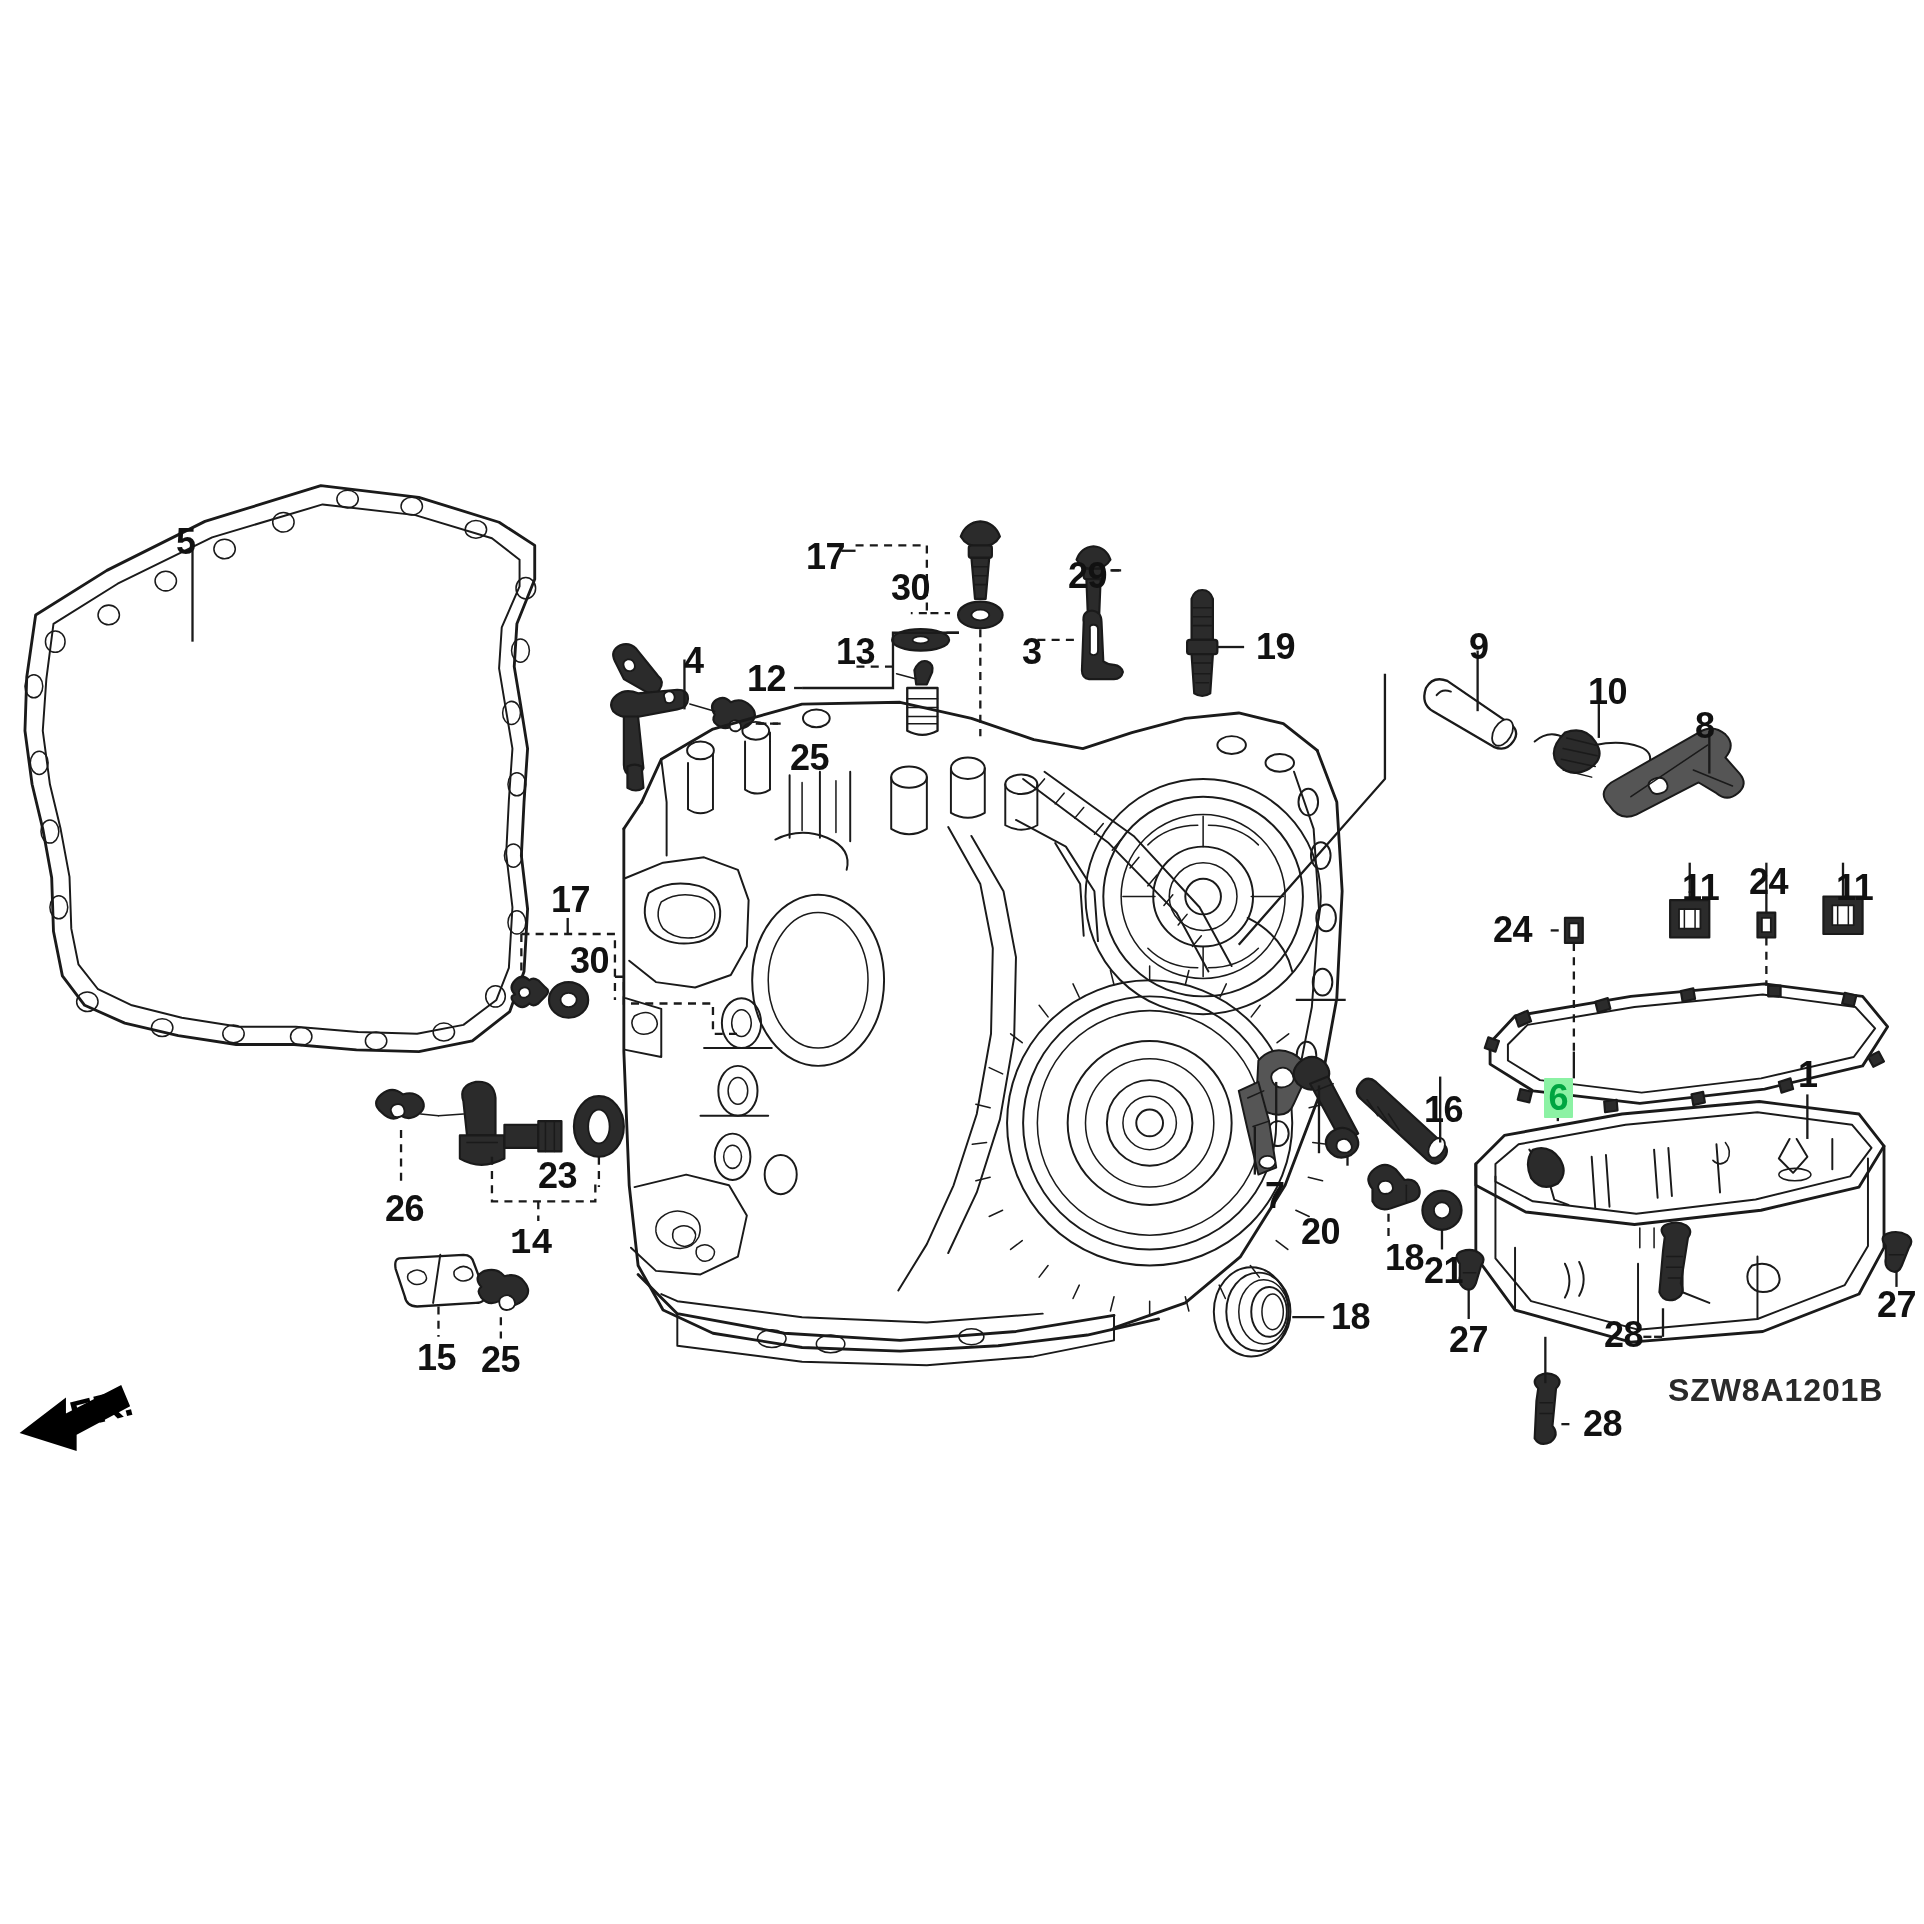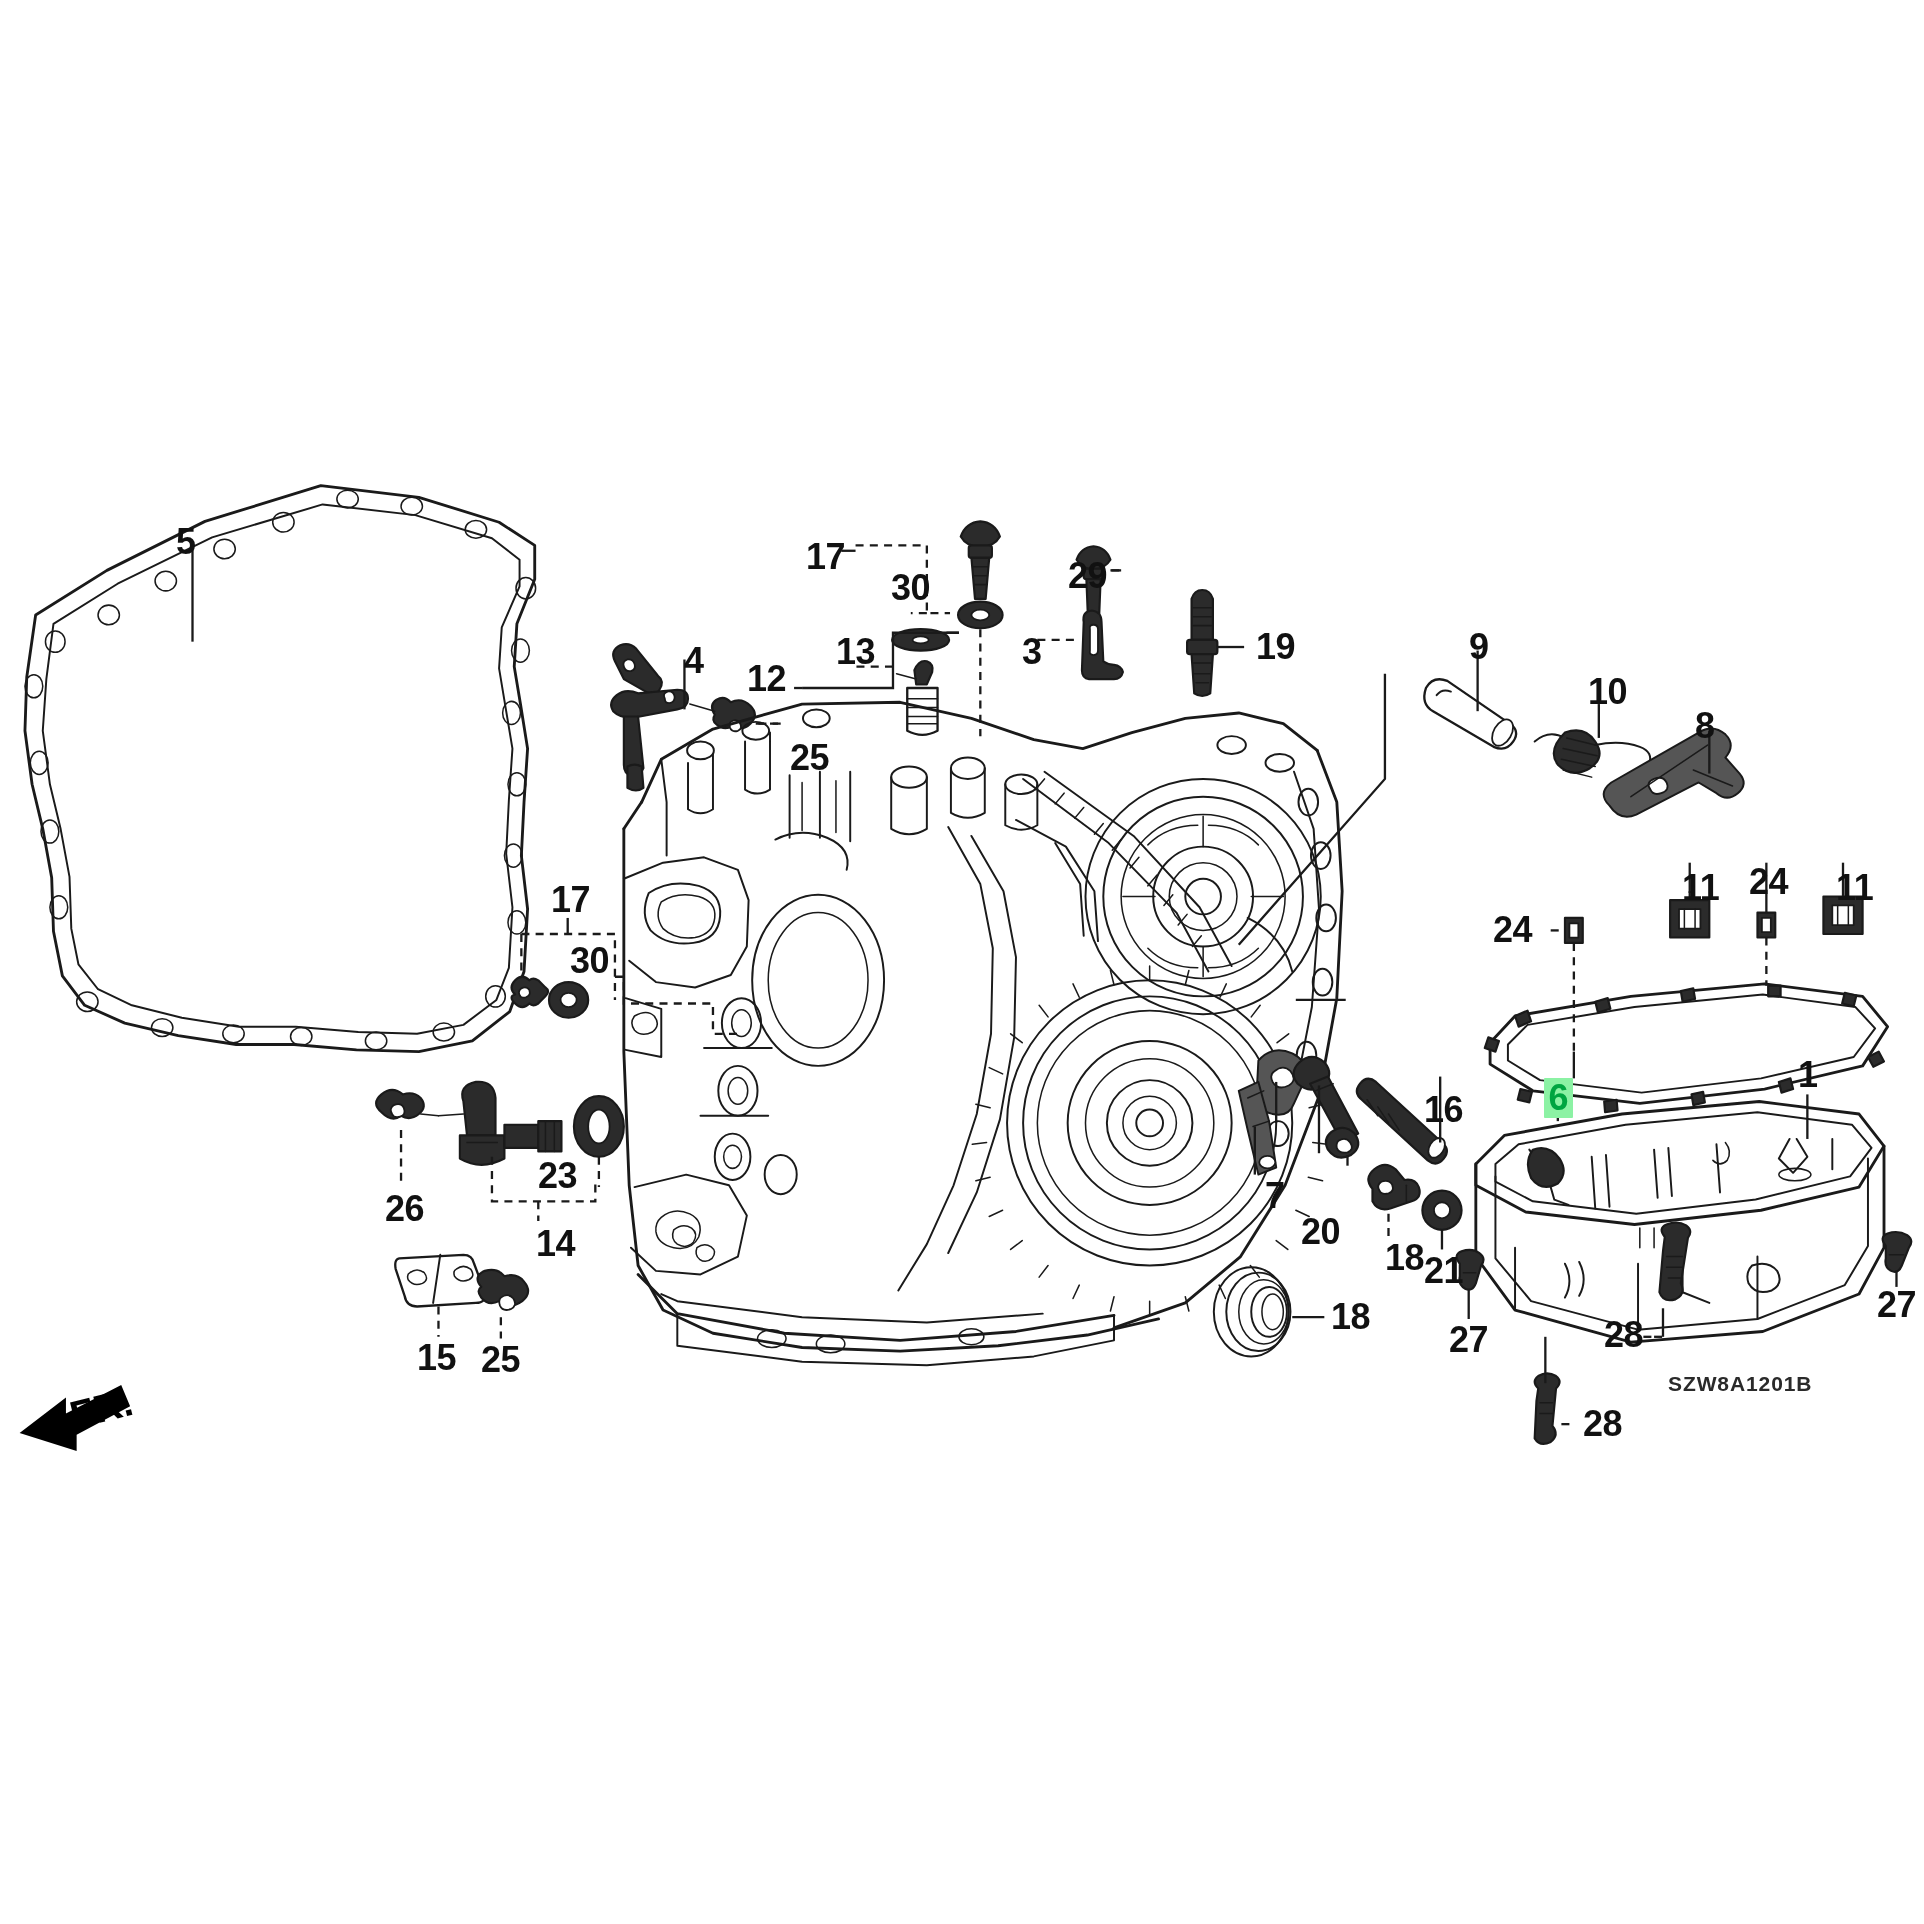--- a/index.html
+++ b/index.html
@@ -38,21 +38,21 @@
   }
   .lbl.hl {
     color: #00a541;
     background: #8cf2a4;
     padding: 1.8px 4.5px 2.7px 4.5px;
     border-radius: 0.9px;
   }
   .diagram-code {
     position: absolute;
     font-family: "Liberation Sans", sans-serif;
-    font-size: 21px;
+    font-size: 32px;
     font-weight: 700;
     color: #2a2a2a;
     letter-spacing: 0.9px;
     white-space: nowrap;
   }
   .fr-text {
     position: absolute;
     font-family: "Liberation Sans", sans-serif;
     font-size: 39px;
     font-weight: 700;
@@ -603,21 +603,21 @@
   <div class="lbl" style="left:1493px; top:912px;">24</div>
   <div class="lbl" style="left:551px; top:882px;">17</div>
   <div class="lbl" style="left:570px; top:943px;">30</div>
   <div class="lbl" style="left:1424px; top:1044px;margin-top:48px;">16</div>
   <div class="lbl" style="left:1265px; top:1178px;">7</div>
   <div class="lbl" style="left:1301px; top:1214px;">20</div>
   <div class="lbl" style="left:1798px; top:1057px;">1</div>
   <div class="lbl hl" style="left:1544px; top:1078px;">6</div>
   <div class="lbl" style="left:385px; top:1191px;">26</div>
   <div class="lbl" style="left:538px; top:1158px;">23</div>
-  <div class="lbl" style="left:536px; top:1226px;">14</div>
+  <div class="lbl" style="left:510px; top:1226px;font-family:Liberation Mono, monospace;">14</div>
   <div class="lbl" style="left:417px; top:1340px;">15</div>
   <div class="lbl" style="left:481px; top:1342px;">25</div>
   <div class="lbl" style="left:1369px; top:1240px;margin-left:16px;">18</div>
   <div class="lbl" style="left:1424px; top:1253px;">21</div>
   <div class="lbl" style="left:1449px; top:1322px;">27</div>
   <div class="lbl" style="left:1604px; top:1317px;">28</div>
   <div class="lbl" style="left:1583px; top:1406px;">28</div>
   <div class="lbl" style="left:1877px; top:1287px;">27</div>
   <div class="lbl" style="left:1331px; top:1299px;">18</div>
 

